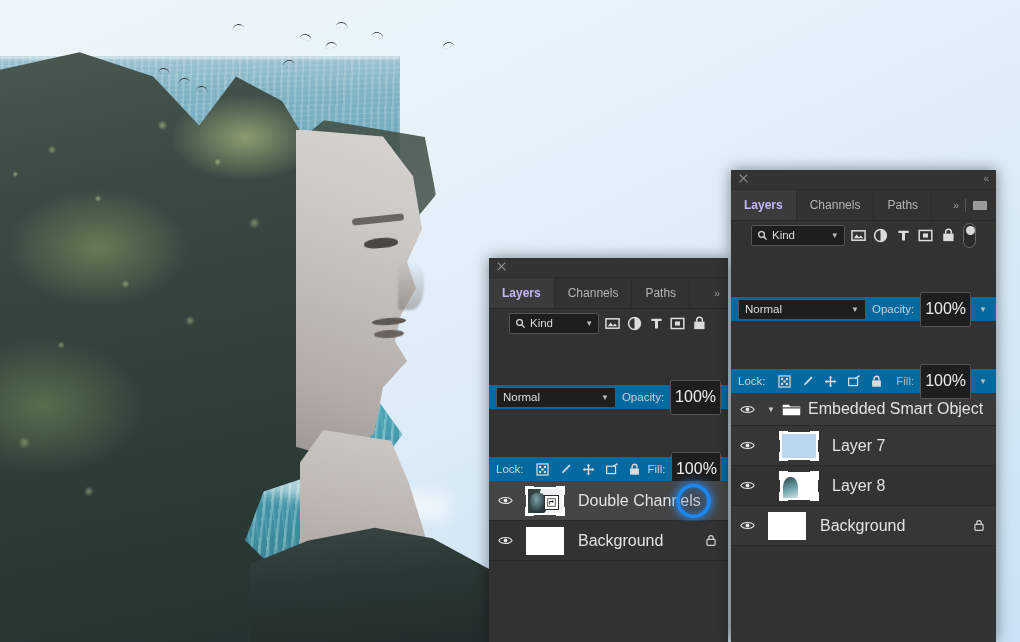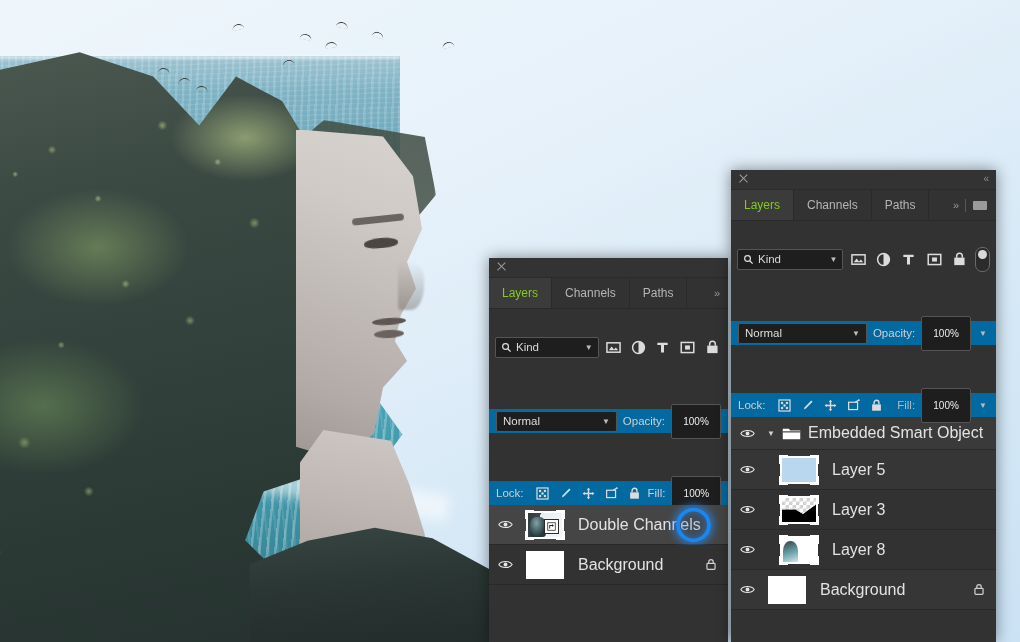--- a/index.html
+++ b/index.html
@@ -153,30 +153,30 @@
   }
 
   .tabrow{
     height:30px;background:#323232;display:flex;align-items:stretch;position:relative;
     border-bottom:1px solid #2a2a2a;
   }
   .tab{
     display:flex;align-items:center;padding:0 13px;font-size:12px;color:#b5b5b5;
     background:#323232;cursor:pointer;border-right:1px solid #2a2a2a;
   }
-  .tab.active{background:#3b3b3b;color:#84cc16;font-weight:normal;}
+  .tab.active{background:#3b3b3b;color:#c4b5fd;font-weight:bold;}
   .tabrow .tab-tools{
     margin-left:auto;display:flex;align-items:center;gap:7px;padding:0 9px;color:#9a9a9a;
   }
   .chev2{font-size:11px;letter-spacing:-1px;cursor:pointer;}
   .vdiv{width:1px;height:13px;background:#585858;}
   .burger{width:14px;height:9px;background:#9a9a9a;border-radius:1px;cursor:pointer;}
 
   .toolrow{
-    height:28px;display:flex;align-items:center;gap:0;padding:0 6px;background:#323232;margin-top:24px;
+    height:28px;display:flex;align-items:center;gap:0;padding:0 20px;background:#323232;
   }
   .kind-select{
     height:19px;width:98px;background:#1e1e1e;border:1px solid #555;border-radius:2px;
     display:flex;align-items:center;gap:4px;padding:0 5px;color:#d8d8d8;font-size:11.5px;
     cursor:pointer;
   }
   .kind-select .caret{margin-left:auto;font-size:8px;color:#bdbdbd;}
   .ficon{
     width:21px;height:21px;margin-left:5px;display:flex;align-items:center;justify-content:center;
     color:#d4d4d4;cursor:pointer;
@@ -193,21 +193,21 @@
     height:24px;display:flex;align-items:center;padding:0 7px;gap:6px;background:#0369a1;margin-top:48px;
   }
   .blend-select{
     height:19px;flex:1;min-width:0;background:#1e1e1e;border:1px solid #555;border-radius:2px;
     display:flex;align-items:center;padding:0 6px;color:#dedede;font-size:11.5px;cursor:pointer;
   }
   .blend-select .caret{margin-left:auto;font-size:8px;color:#bdbdbd;}
   .lbl{color:#cfcfcf;font-size:11.5px;white-space:nowrap;}
   .numbox{
     height:17px;min-width:40px;background:#1e1e1e;border:1px solid #555;border-radius:2px;
-    display:flex;align-items:center;justify-content:center;color:#ededed;font-size:10px;
+    display:flex;align-items:center;justify-content:center;color:#ededed;font-size:16px;
     padding:8px 4px;cursor:text;
   }
   .stepcaret{font-size:8px;color:#bdbdbd;cursor:pointer;padding:0 2px;}
   .lockicons{display:flex;align-items:center;gap:9px;margin-left:6px;color:#dcdcdc;}
   .lockicons .li{width:14px;height:14px;display:flex;align-items:center;justify-content:center;cursor:pointer;}
 
   .layerlist{background:#323232;}
   .layer-row{
     display:flex;align-items:center;height:39px;border-bottom:1px solid #292929;
     background:#363636;cursor:pointer;position:relative;
@@ -627,60 +627,40 @@
       </div>
       <div class="thumb-wrap" style="margin-left:12px;">
         <div class="sel-corners">
             <i></i>
             <i></i>
             <i></i>
             <i></i>
           </div>
         <div class="thumb sky"></div>
       </div>
-      <div class="layer-name">Layer 5</div>
-    </div>
+      <div class="layer-name">Layer 7</div>
+    </div>
+
+
 
     <div class="layer-row alt">
       <div class="eye-cell">
         <svg width="15" height="11" viewBox="0 0 18 12">
           <path d="M1 6 C4 1.2 14 1.2 17 6 C14 10.8 4 10.8 1 6 Z" fill="none" stroke="#e6e6e6" stroke-width="1.3"></path>
           <circle cx="9" cy="6" r="2.3" fill="#e6e6e6"></circle>
         </svg>
       </div>
       <div class="thumb-wrap" style="margin-left:12px;">
         <div class="sel-corners">
             <i></i>
             <i></i>
             <i></i>
             <i></i>
           </div>
         <div class="thumb">
-            <div class="l3-thumb"></div>
-          </div>
-      </div>
-      <div class="layer-name">Layer 3</div>
-    </div>
-
-
-    <div class="layer-row alt">
-      <div class="eye-cell">
-        <svg width="15" height="11" viewBox="0 0 18 12">
-          <path d="M1 6 C4 1.2 14 1.2 17 6 C14 10.8 4 10.8 1 6 Z" fill="none" stroke="#e6e6e6" stroke-width="1.3"></path>
-          <circle cx="9" cy="6" r="2.3" fill="#e6e6e6"></circle>
-        </svg>
-      </div>
-      <div class="thumb-wrap" style="margin-left:12px;">
-        <div class="sel-corners">
-            <i></i>
-            <i></i>
-            <i></i>
-            <i></i>
-          </div>
-        <div class="thumb">
             <div class="l1-thumb"></div>
           </div>
       </div>
       <div class="layer-name">Layer 8</div>
     </div>
 
     <div class="layer-row">
       <div class="eye-cell">
         <svg width="15" height="11" viewBox="0 0 18 12">
           <path d="M1 6 C4 1.2 14 1.2 17 6 C14 10.8 4 10.8 1 6 Z" fill="none" stroke="#e6e6e6" stroke-width="1.3"></path>

